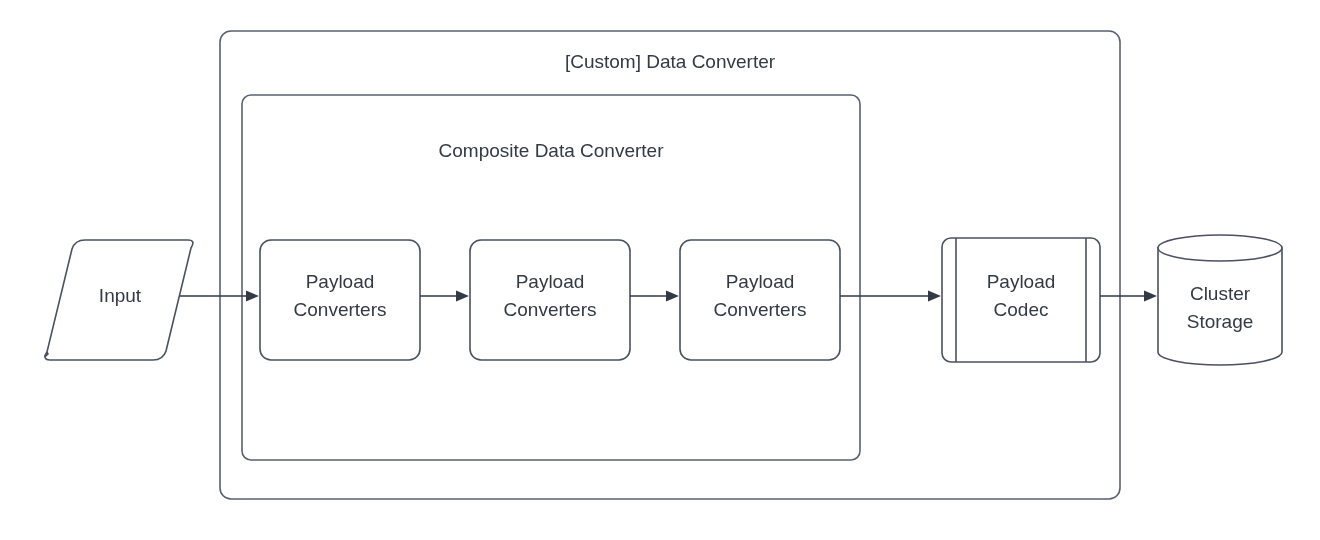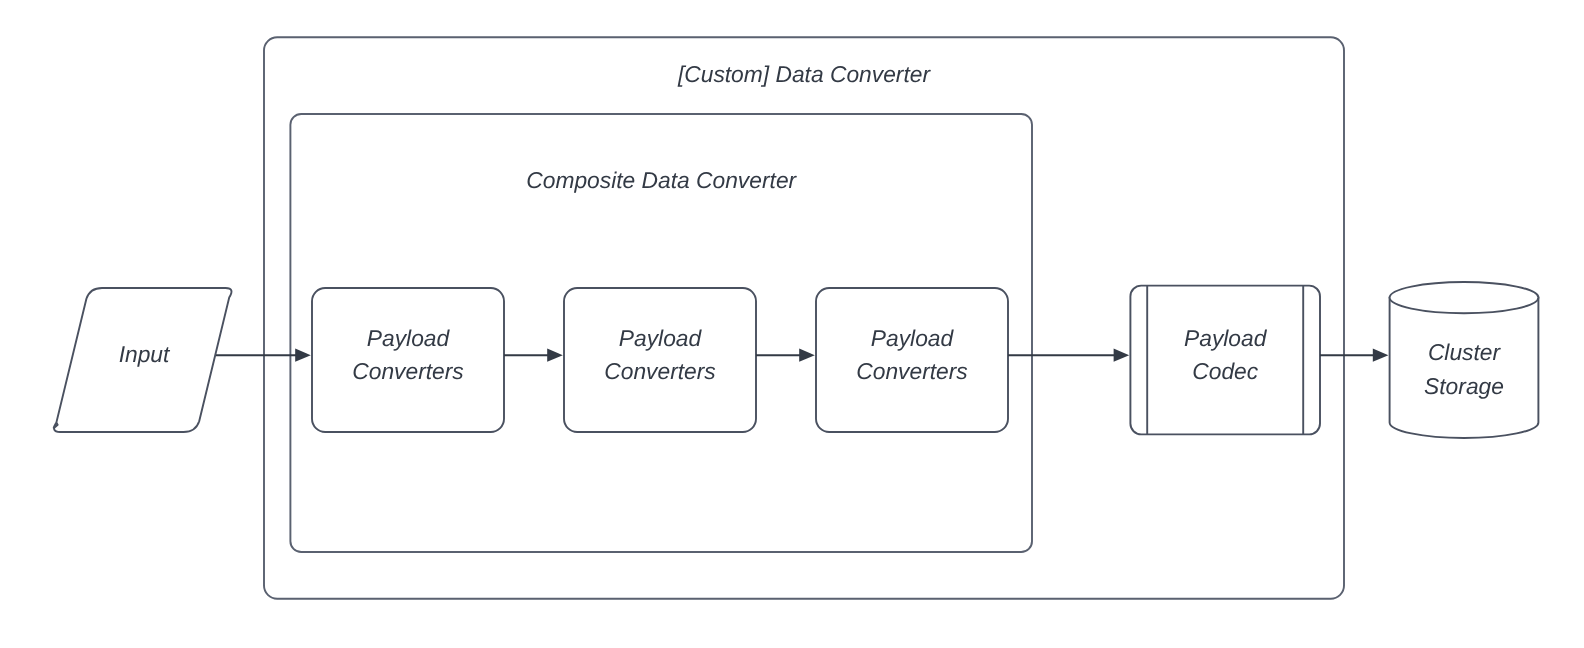--- a/index.html
+++ b/index.html
@@ -11,21 +11,20 @@
     width: 1320px;
     height: 540px;
     font-family: "Liberation Sans", sans-serif;
     overflow: hidden;
   }
   #canvas {
     position: relative;
     width: 1320px;
     height: 540px;
     background: #ffffff;
-    font-style: italic;
   }
   #diagram-svg {
     position: absolute;
     left: 0;
     top: 0;
     width: 1320px;
     height: 540px;
   }
   .node-shape {
     fill: #ffffff;

